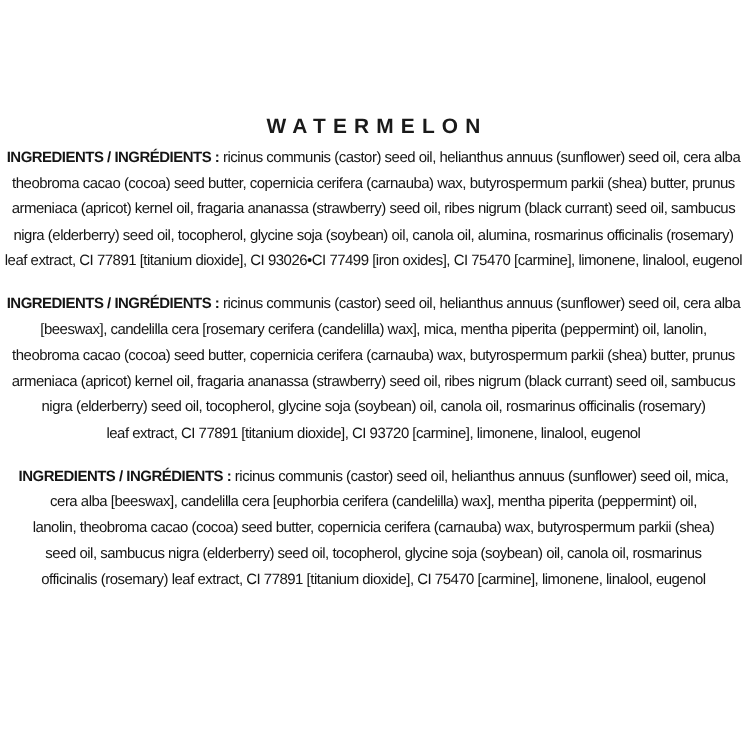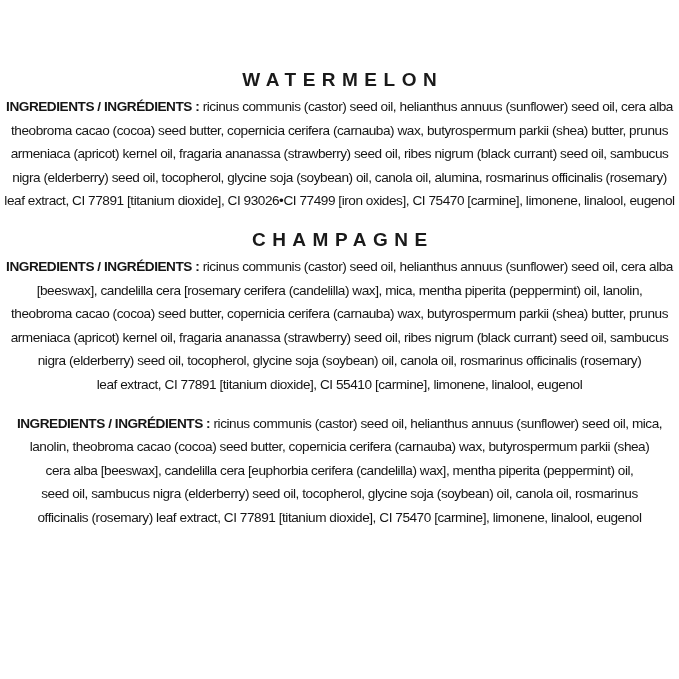--- a/index.html
+++ b/index.html
@@ -9,21 +9,21 @@
     overflow: hidden;
   }
   body {
     width: 679px;
     height: 679px;
     font-family: "Liberation Sans", sans-serif;
     color: #111111;
   }
   .panel {
     width: 679px;
-    padding-top: 68px;
+    padding-top: 104px;
     box-sizing: border-box;
     text-align: center;
   }
   .flavor {
     margin: 0 0 15px 0;
   }
   .title {
     margin: 0 0 3px 0;
     font-size: 19px;
     font-weight: 700;
@@ -56,32 +56,31 @@
       <h2 class="title">WATERMELON</h2>
       <div class="para">
         <div class="line"><b class="label">INGREDIENTS / INGRÉDIENTS :</b> <span>ricinus communis (castor) seed oil, helianthus annuus (sunflower) seed oil, cera alba</span></div>
         <div class="line">theobroma cacao (cocoa) seed butter, copernicia cerifera (carnauba) wax, butyrospermum parkii (shea) butter, prunus</div>
         <div class="line">armeniaca (apricot) kernel oil, fragaria ananassa (strawberry) seed oil, ribes nigrum (black currant) seed oil, sambucus</div>
         <div class="line">nigra (elderberry) seed oil, tocopherol, glycine soja (soybean) oil, canola oil, alumina, rosmarinus officinalis (rosemary)</div>
         <div class="line">leaf extract, CI 77891 [titanium dioxide], CI 93026•CI 77499 [iron oxides], CI 75470 [carmine], limonene, linalool, eugenol</div>
       </div>
     </section>
     <section class="flavor">
-      <h2 class="title">CHAMPAGNE</h2>
       <div class="para">
         <div class="line"><b class="label">INGREDIENTS / INGRÉDIENTS :</b> <span>ricinus communis (castor) seed oil, helianthus annuus (sunflower) seed oil, cera alba</span></div>
         <div class="line">[beeswax], candelilla cera [rosemary cerifera (candelilla) wax], mica, mentha piperita (peppermint) oil, lanolin,</div>
         <div class="line">theobroma cacao (cocoa) seed butter, copernicia cerifera (carnauba) wax, butyrospermum parkii (shea) butter, prunus</div>
         <div class="line">armeniaca (apricot) kernel oil, fragaria ananassa (strawberry) seed oil, ribes nigrum (black currant) seed oil, sambucus</div>
         <div class="line">nigra (elderberry) seed oil, tocopherol, glycine soja (soybean) oil, canola oil, rosmarinus officinalis (rosemary)</div>
-        <div class="line">leaf extract, CI 77891 [titanium dioxide], CI 55410 [carmine], limonene, linalool, eugenol</div>
+        <div class="line">leaf extract, CI 77891 [titanium dioxide], CI 93720 [carmine], limonene, linalool, eugenol</div>
       </div>
     </section>
     <section class="flavor">
       <div class="para">
         <div class="line"><b class="label">INGREDIENTS / INGRÉDIENTS :</b> <span>ricinus communis (castor) seed oil, helianthus annuus (sunflower) seed oil, mica,</span></div>
+        <div class="line">cera alba [beeswax], candelilla cera [euphorbia cerifera (candelilla) wax], mentha piperita (peppermint) oil,</div>
         <div class="line">lanolin, theobroma cacao (cocoa) seed butter, copernicia cerifera (carnauba) wax, butyrospermum parkii (shea)</div>
-        <div class="line">cera alba [beeswax], candelilla cera [euphorbia cerifera (candelilla) wax], mentha piperita (peppermint) oil,</div>
         <div class="line">seed oil, sambucus nigra (elderberry) seed oil, tocopherol, glycine soja (soybean) oil, canola oil, rosmarinus</div>
         <div class="line">officinalis (rosemary) leaf extract, CI 77891 [titanium dioxide], CI 75470 [carmine], limonene, linalool, eugenol</div>
       </div>
     </section>
   </main>
 
 </body></html>

